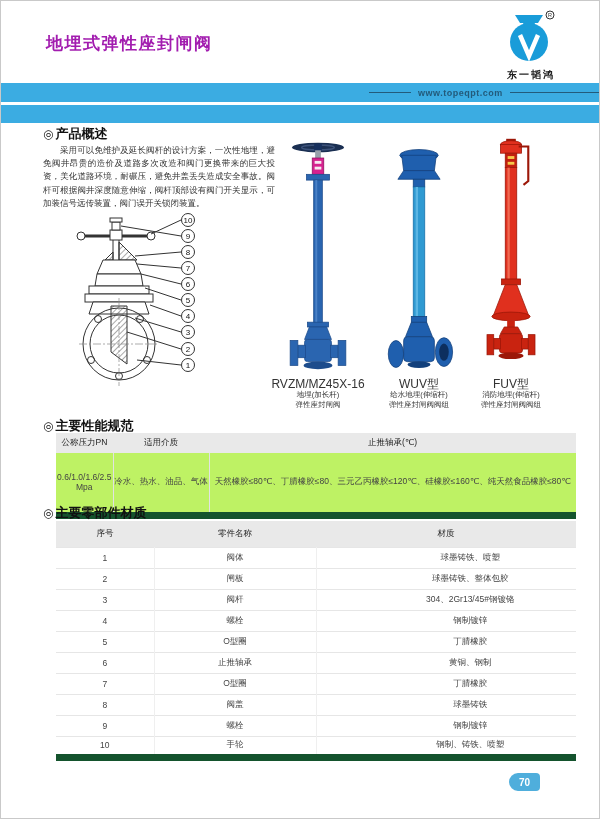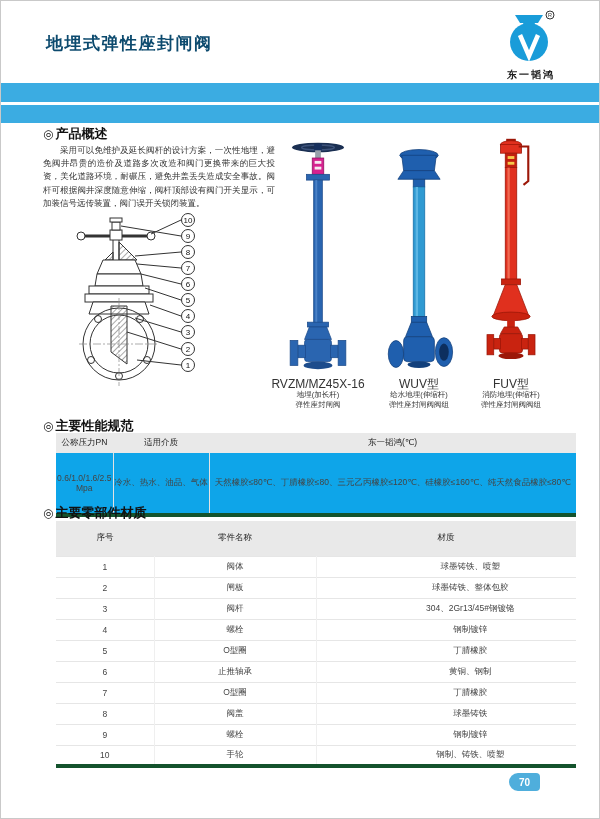--- a/index.html
+++ b/index.html
@@ -3,21 +3,21 @@
 <meta charset="utf-8">
 <style>
   * { margin:0; padding:0; box-sizing:border-box; }
   html,body { background:#fff; }
   body { font-family:"Liberation Sans","DejaVu Sans",sans-serif; }
   .page { position:relative; width:600px; height:819px; background:#fff;
           border:1px solid #c9c9c9; overflow:hidden; }
 
   
   .title { position:absolute; left:45px; top:31px; font-size:17px; font-weight:bold;
-           color:#0c4a6e; letter-spacing:1.5px; }
+           color:#a21caf; letter-spacing:1.5px; }
   .logo-wrap { position:absolute; left:495px; top:8px; width:70px; text-align:center; }
   .brand-name { font-size:10px; font-weight:bold; color:#222; letter-spacing:2px; margin-top:1px; }
 
   
   .band { position:absolute; left:0; width:600px; background:#3bace2; }
   .band1 { top:82px; height:19px; }
   .band2 { top:104px; height:18px; }
   .site-row { position:absolute; top:82px; right:0; height:19px; width:230px;
               display:flex; align-items:center; }
   .site-row .dash { height:1px; background:#235b7b; }
@@ -35,31 +35,31 @@
 
   
   .drawing { position:absolute; left:52px; top:201px; }
   .photo { position:absolute; }
   .photo-label { position:absolute; top:378px; width:150px; text-align:center;
                  font-size:7.5px; line-height:10.5px; color:#333; }
   .photo-label .l1 { font-size:12px; }
 
   
   .tbl { position:absolute; left:55px; width:520px; border-collapse:collapse;
-         table-layout:fixed; border-bottom:4px solid #14532d; }
+         table-layout:fixed; border-bottom:7px solid #14532d; }
   .tbl th { background:#e9e9e9; font-weight:normal; color:#222; font-size:8.5px; }
   .tbl td { color:#444; font-size:8.5px; text-align:center; vertical-align:middle; }
   .tbl th { text-align:center; vertical-align:middle; }
   .perf-tbl { top:432px; }
   .perf-tbl th { height:20px; }
-  .perf-tbl td { height:62px; border-right:1px solid #e2e2e2; background:#0ea5e9; }
+  .perf-tbl td { height:62px; border-right:1px solid #e2e2e2; background:#bef264; }
   .perf-tbl td:last-child { border-right:none; }
   .perf-tbl .c1 { width:57px; } .perf-tbl .c2 { width:96px; }
   .mat-tbl { top:520px; }
-  .mat-tbl th { height:35px; }
+  .mat-tbl th { height:26px; }
   .mat-tbl td { height:21px; border-top:1px solid #e6e6e6; border-right:1px solid #efefef;
                 background:#fff; }
   .mat-tbl td:last-child { border-right:none;padding-left:48px; }
   .mat-tbl tr:first-child td { border-top:none; }
   .mat-tbl .c1 { width:98px; } .mat-tbl .c2 { width:162px; }
 
   .note { position:absolute; left:42px; top:759px; font-size:8px; color:#333; }
 
   .page-badge { position:absolute; left:508px; top:772px; width:31px; height:18px;
                 background:#4faedc; color:#fff; font-size:10px; font-weight:bold;
@@ -82,20 +82,25 @@
       <path d="M27 14 L39 14 L33 27 Z" fill="#199cd9"></path>
       <path d="M24 26 L33 47 L42 26" fill="none" stroke="#ffffff" stroke-width="4.5"></path>
       <circle cx="54" cy="6" r="4" fill="none" stroke="#333" stroke-width="1"></circle>
       <text x="54" y="8.3" font-size="5.5" text-anchor="middle" fill="#333">R</text>
     </svg>
     <div class="brand-name">东一韬鸿</div>
   </div>
 
   <div class="band band1"></div>
   <div class="band band2"></div>
+  <div class="site-row">
+    <div class="dash dash-l"></div>
+    <div class="site-text">www.topeqpt.com</div>
+    <div class="dash dash-r"></div>
+  </div>
 
   <div class="sec-head" style="top:124px">
     <span class="bullet">◎</span><span>产品概述</span>
   </div>
   <div class="overview-body">采用可以免维护及延长阀杆的设计方案，一次性地埋，避免阀井昂贵的造价及道路多次改造和阀门更换带来的巨大投资，美化道路环境，耐碾压，避免井盖丢失造成安全事故。阀杆可根据阀井深度随意伸缩，阀杆顶部设有阀门开关显示，可加装信号远传装置，阀门误开关锁闭装置。</div>
 
   <div class="drawing">
     <svg width="158" height="186" viewBox="0 0 158 186">
       <defs>
         <pattern id="hatch" width="4" height="4" patternUnits="userSpaceOnUse" patternTransform="rotate(45)">
@@ -258,21 +263,21 @@
   </div>
 
   <div class="sec-head" style="top:416px">
     <span class="bullet">◎</span><span>主要性能规范</span>
   </div>
   <table class="tbl perf-tbl">
     <tbody>
         <tr>
       <th class="c1">公称压力PN</th>
       <th class="c2">适用介质</th>
-      <th>东一韬鸿(℃)</th>
+      <th>止推轴承(℃)</th>
     </tr>
     <tr>
       <td>0.6/1.0/1.6/2.5 Mpa</td>
       <td>冷水、热水、油品、气体</td>
       <td>天然橡胶≤80℃、丁腈橡胶≤80、三元乙丙橡胶≤120℃、硅橡胶≤160℃、纯天然食品橡胶≤80℃</td>
     </tr>
   </tbody>
     </table>
 
   <div class="sec-head" style="top:503px">

